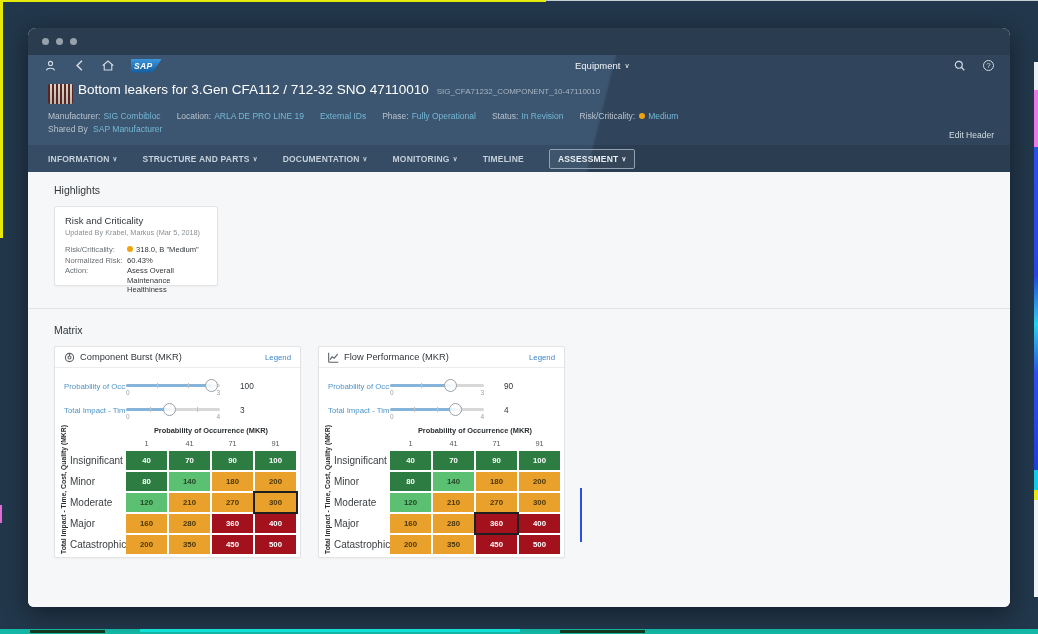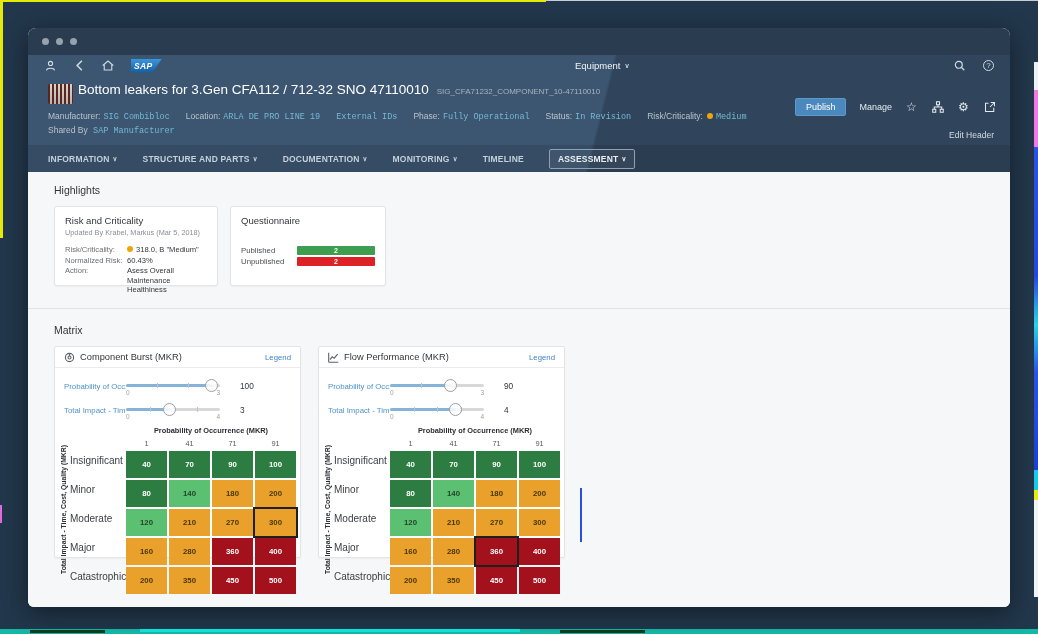--- a/index.html
+++ b/index.html
@@ -62,21 +62,21 @@
   .obj-title { color:#ffffff; font-size:13.5px; font-weight:500; white-space:nowrap; }
   .obj-subtitle { color:#a7b4bf; font-size:8px; }
   .actions { position:absolute; right:14px; top:22px; display:flex; align-items:center; gap:13px; }
   .btn-publish { background:#4a88bd; border:1px solid #5d99cb; color:#fff; font-size:9px;
                  padding:3px 10px; border-radius:2px; cursor:pointer; }
   .btn-manage { color:#e2eaf1; font-size:9px; cursor:pointer; }
   .act-ic { font-size:12px; color:#e2eaf1; width:13px; height:13px; display:inline-flex;
             align-items:center; justify-content:center; cursor:pointer; }
   .meta { margin-top:7px; display:flex; column-gap:16px; font-size:8.5px; align-items:center; white-space:nowrap; }
   .m-label { color:#b9c3cd; font-weight:normal; margin-right:3px; }
-  .m-value { color:#74b9d6; cursor:pointer;font-family:Liberation Mono, monospace; }
+  .m-value { color:#74b9d6; cursor:pointer; }
   .dot-orange { display:inline-block; width:6px; height:6px; border-radius:50%; background:#f0a40b; margin:0 3px 0 1px; }
   .sharedby { margin-top:3px; font-size:8.5px; }
   .edit-header { position:absolute; right:16px; bottom:5px; font-size:8.5px; color:#d4dde4; cursor:pointer; }
 
   
   .tabbar { height:27px; background:rgba(0,0,0,0.10); display:flex; align-items:center;
             padding-left:20px; gap:25px; }
   .tab { display:flex; align-items:center; gap:3px; font-size:8.5px; font-weight:bold;
          color:#c6d0da; letter-spacing:0.2px; cursor:pointer; }
   .tab .caret { font-size:6.5px; margin-top:1px; }
@@ -132,21 +132,21 @@
   .mc-matrix { display:flex; padding:1px 4px 4px 3px; }
   .mx-ylabel { width:13px; writing-mode:vertical-rl; transform:rotate(180deg);
                font-size:6.8px; font-weight:bold; color:#2b2f32; text-align:center; line-height:11px; }
   .mx-right { flex:1; }
   .mx-xtitle { margin-left:56px; width:170px; text-align:center; font-size:7.4px; font-weight:bold;
                color:#2b2f32; height:12px; line-height:12px; }
   .mx-cells { display:grid; grid-template-columns:54px repeat(4,41px); gap:2px; }
   .mx-corner { height:12px; }
   .mx-colnum { height:12px; font-size:7.4px; color:#55595d; display:flex; align-items:center; justify-content:center; }
   .mx-rowlabel { height:19px; font-size:10px; color:#3a3e42; display:flex; align-items:center; }
-  .mx-cell { height:27px; font-size:7.8px; font-weight:bold; display:flex; align-items:center;
+  .mx-cell { height:19px; font-size:7.8px; font-weight:bold; display:flex; align-items:center;
              justify-content:center; cursor:pointer; }
   .dg { background:#2d7d43; color:#fff; }
   .lg { background:#5bc072; color:#234426; }
   .or { background:#e9a12b; color:#4a3607; }
   .dr { background:#a3111d; color:#fff; }
   .mx-cell.selected { outline:2px solid #1f1f1f; outline-offset:0; z-index:2; }
 
   svg { display:block; }
 </style>
 </head>
@@ -203,40 +203,20 @@
         <div class="obj-main">
           <div class="thumb"></div>
           <div>
             <div class="title-row">
               <span class="obj-title">Bottom leakers for 3.Gen CFA112 / 712-32 SNO 47110010</span>
               <span class="obj-subtitle">SIG_CFA71232_COMPONENT_10-47110010</span>
             </div>
           </div>
         </div>
 
-        <div class="actions">
-          <button class="btn-publish">Publish</button>
-          <span class="btn-manage">Manage</span>
-          <span class="act-ic">☆</span>
-          <span class="act-ic">
-            <svg width="12" height="12" viewBox="0 0 16 16" fill="none" stroke="currentColor" stroke-width="1.4">
-                <rect x="6" y="1" width="4" height="4"></rect>
-                <rect x="1" y="11" width="4" height="4"></rect>
-                <rect x="11" y="11" width="4" height="4"></rect>
-                <path d="M8 5v3M8 8H3v3M8 8h5v3"></path>
-              </svg>
-          </span>
-          <span class="act-ic">⚙</span>
-          <span class="act-ic">
-            <svg width="12" height="12" viewBox="0 0 16 16" fill="none" stroke="currentColor" stroke-width="1.4">
-                <path d="M6 3H2v11h11V9"></path>
-                <path d="M9 2h5v5M14 2 8 8"></path>
-              </svg>
-          </span>
-        </div>
 
         <div class="meta">
           <span><span class="m-label">Manufacturer:</span><span class="m-value">SIG Combibloc</span></span>
           <span><span class="m-label">Location:</span><span class="m-value">ARLA DE PRO LINE 19</span></span>
           <span><span class="m-value">External IDs</span></span>
           <span><span class="m-label">Phase:</span><span class="m-value">Fully Operational</span></span>
           <span><span class="m-label">Status:</span><span class="m-value">In Revision</span></span>
           <span><span class="m-label">Risk/Criticality:</span><span class="dot-orange"></span><span class="m-value">Medium</span></span>
         </div>
         <div class="sharedby">
@@ -287,33 +267,20 @@
           <div class="kv">
             <span class="kv-label">Normalized Risk:</span>
             <span class="kv-value">60.43%</span>
           </div>
           <div class="kv">
             <span class="kv-label">Action:</span>
             <span class="kv-value">Asess Overall Maintenance Healthiness</span>
           </div>
         </div>
 
-        <div class="card card-quest">
-          <div class="card-title">Questionnaire</div>
-          <div class="q-rows">
-            <div class="q-row">
-              <span class="q-label">Published</span>
-              <span class="q-bar q-green">2</span>
-            </div>
-            <div class="q-row">
-              <span class="q-label">Unpublished</span>
-              <span class="q-bar q-red">2</span>
-            </div>
-          </div>
-        </div>
       </div>
 
       <div class="divider"></div>
       <div class="section-h mh">Matrix</div>
 
       <div class="mcards">
 
         <div class="mcard">
           <div class="mc-head">
             <span class="mc-icon">

